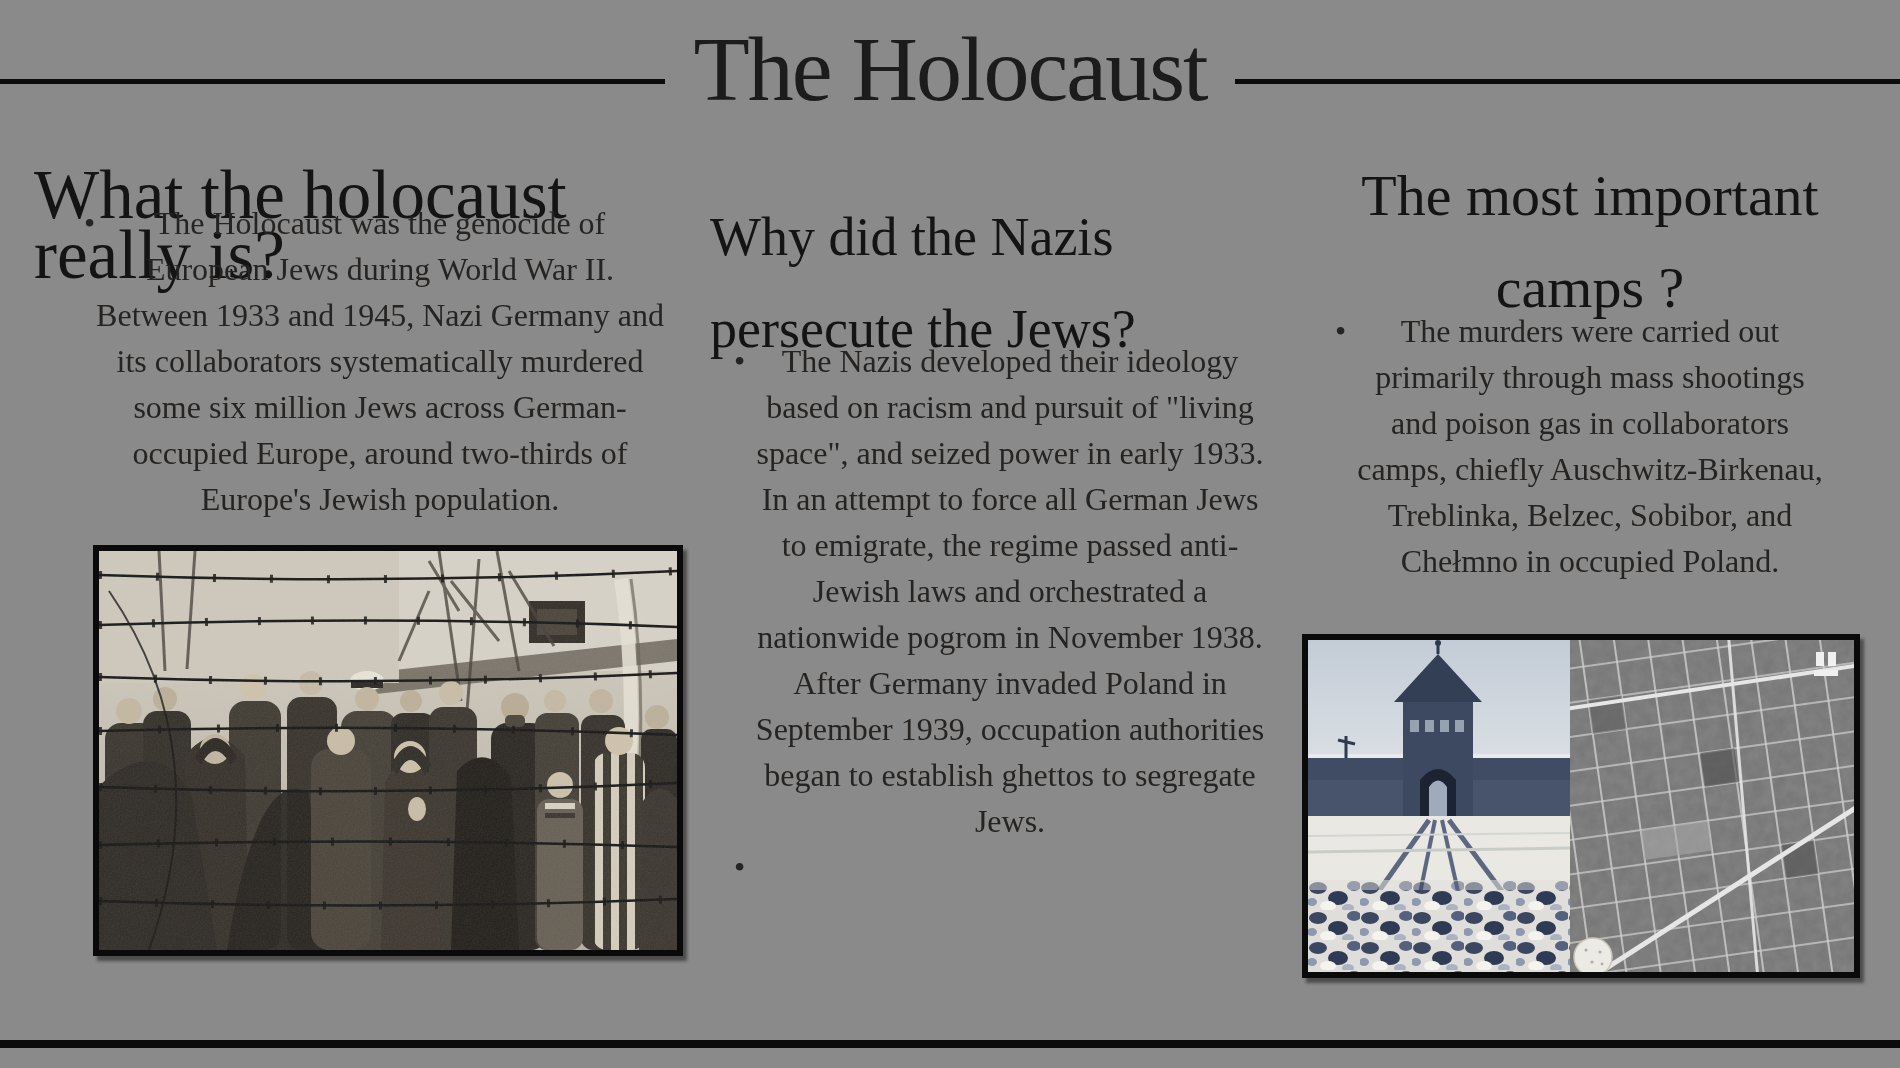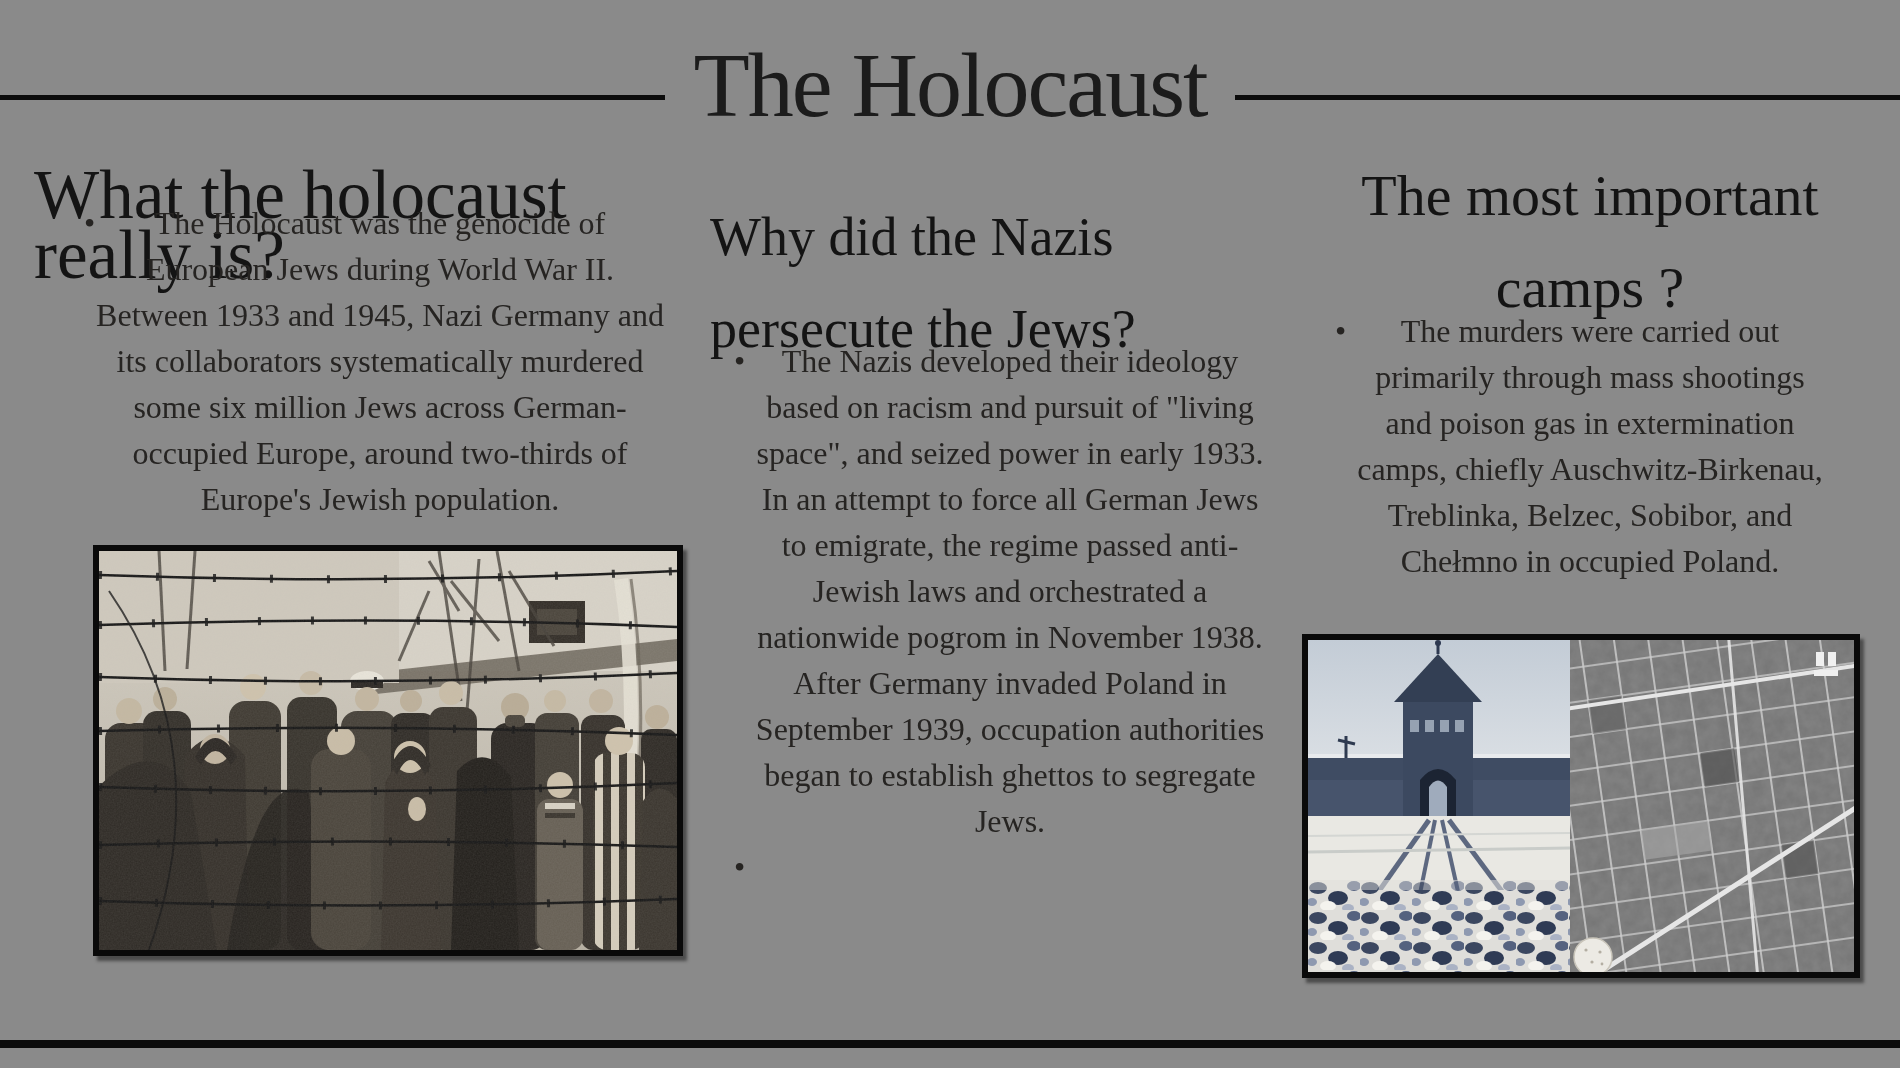--- a/index.html
+++ b/index.html
@@ -1,19 +1,19 @@
 <!DOCTYPE html>
 <html><head>
 <meta charset="utf-8">
 <style>
   html,body{margin:0;padding:0;background:#8a8a8a;}
   .poster{position:relative;width:1900px;height:1068px;background:#8a8a8a;overflow:hidden;
           font-family:"Liberation Serif","DejaVu Serif",serif;color:#1c1c1c;}
   
-  .title-row{position:absolute;left:0;right:0;top:30px;height:110px;display:flex;align-items:center;gap:28px;}
+  .title-row{position:absolute;left:0;right:0;top:14px;height:110px;display:flex;align-items:center;gap:28px;}
   .h-rule{flex:1;height:5px;background:#0c0c0c;transform:translateY(12px);}
   .poster-title{font-size:92px;line-height:110px;font-weight:400;letter-spacing:-2px;margin:0;white-space:nowrap;}
   
   .bottom-rule{position:absolute;left:0;right:0;top:1040px;height:8px;background:#0b0b0b;}
   
   .col-heading{position:absolute;font-weight:400;color:#141414;white-space:pre-line;}
   .heading-left{left:34px;top:108px;width:700px;font-size:69px;line-height:60px;text-align:left;}
   .heading-mid{left:710px;top:146px;width:600px;font-size:54px;line-height:92px;}
   .heading-right{left:1295px;top:102px;width:590px;font-size:58px;line-height:92px;text-align:center;}
   
@@ -186,21 +186,21 @@
     </li>
   </ul>
 
   <h2 class="col-heading heading-right lines">The most important
 camps ?</h2>
   <ul class="bullet-list list-right">
     <li class="bullet-item">
       <span class="bullet-marker">•</span>
       <span class="lines">The murders were carried out
 primarily through mass shootings
-and poison gas in extermination
+and poison gas in collaborators
 camps, chiefly Auschwitz-Birkenau,
 Treblinka, Belzec, Sobibor, and
 Chełmno in occupied Poland.</span>
     </li>
   </ul>
 
   <figure class="photo-frame frame-right" style="margin:0">
     <svg width="546" height="332" viewBox="0 0 546 332">
       <defs>
         <linearGradient id="skyR" x1="0" y1="0" x2="0" y2="1">

